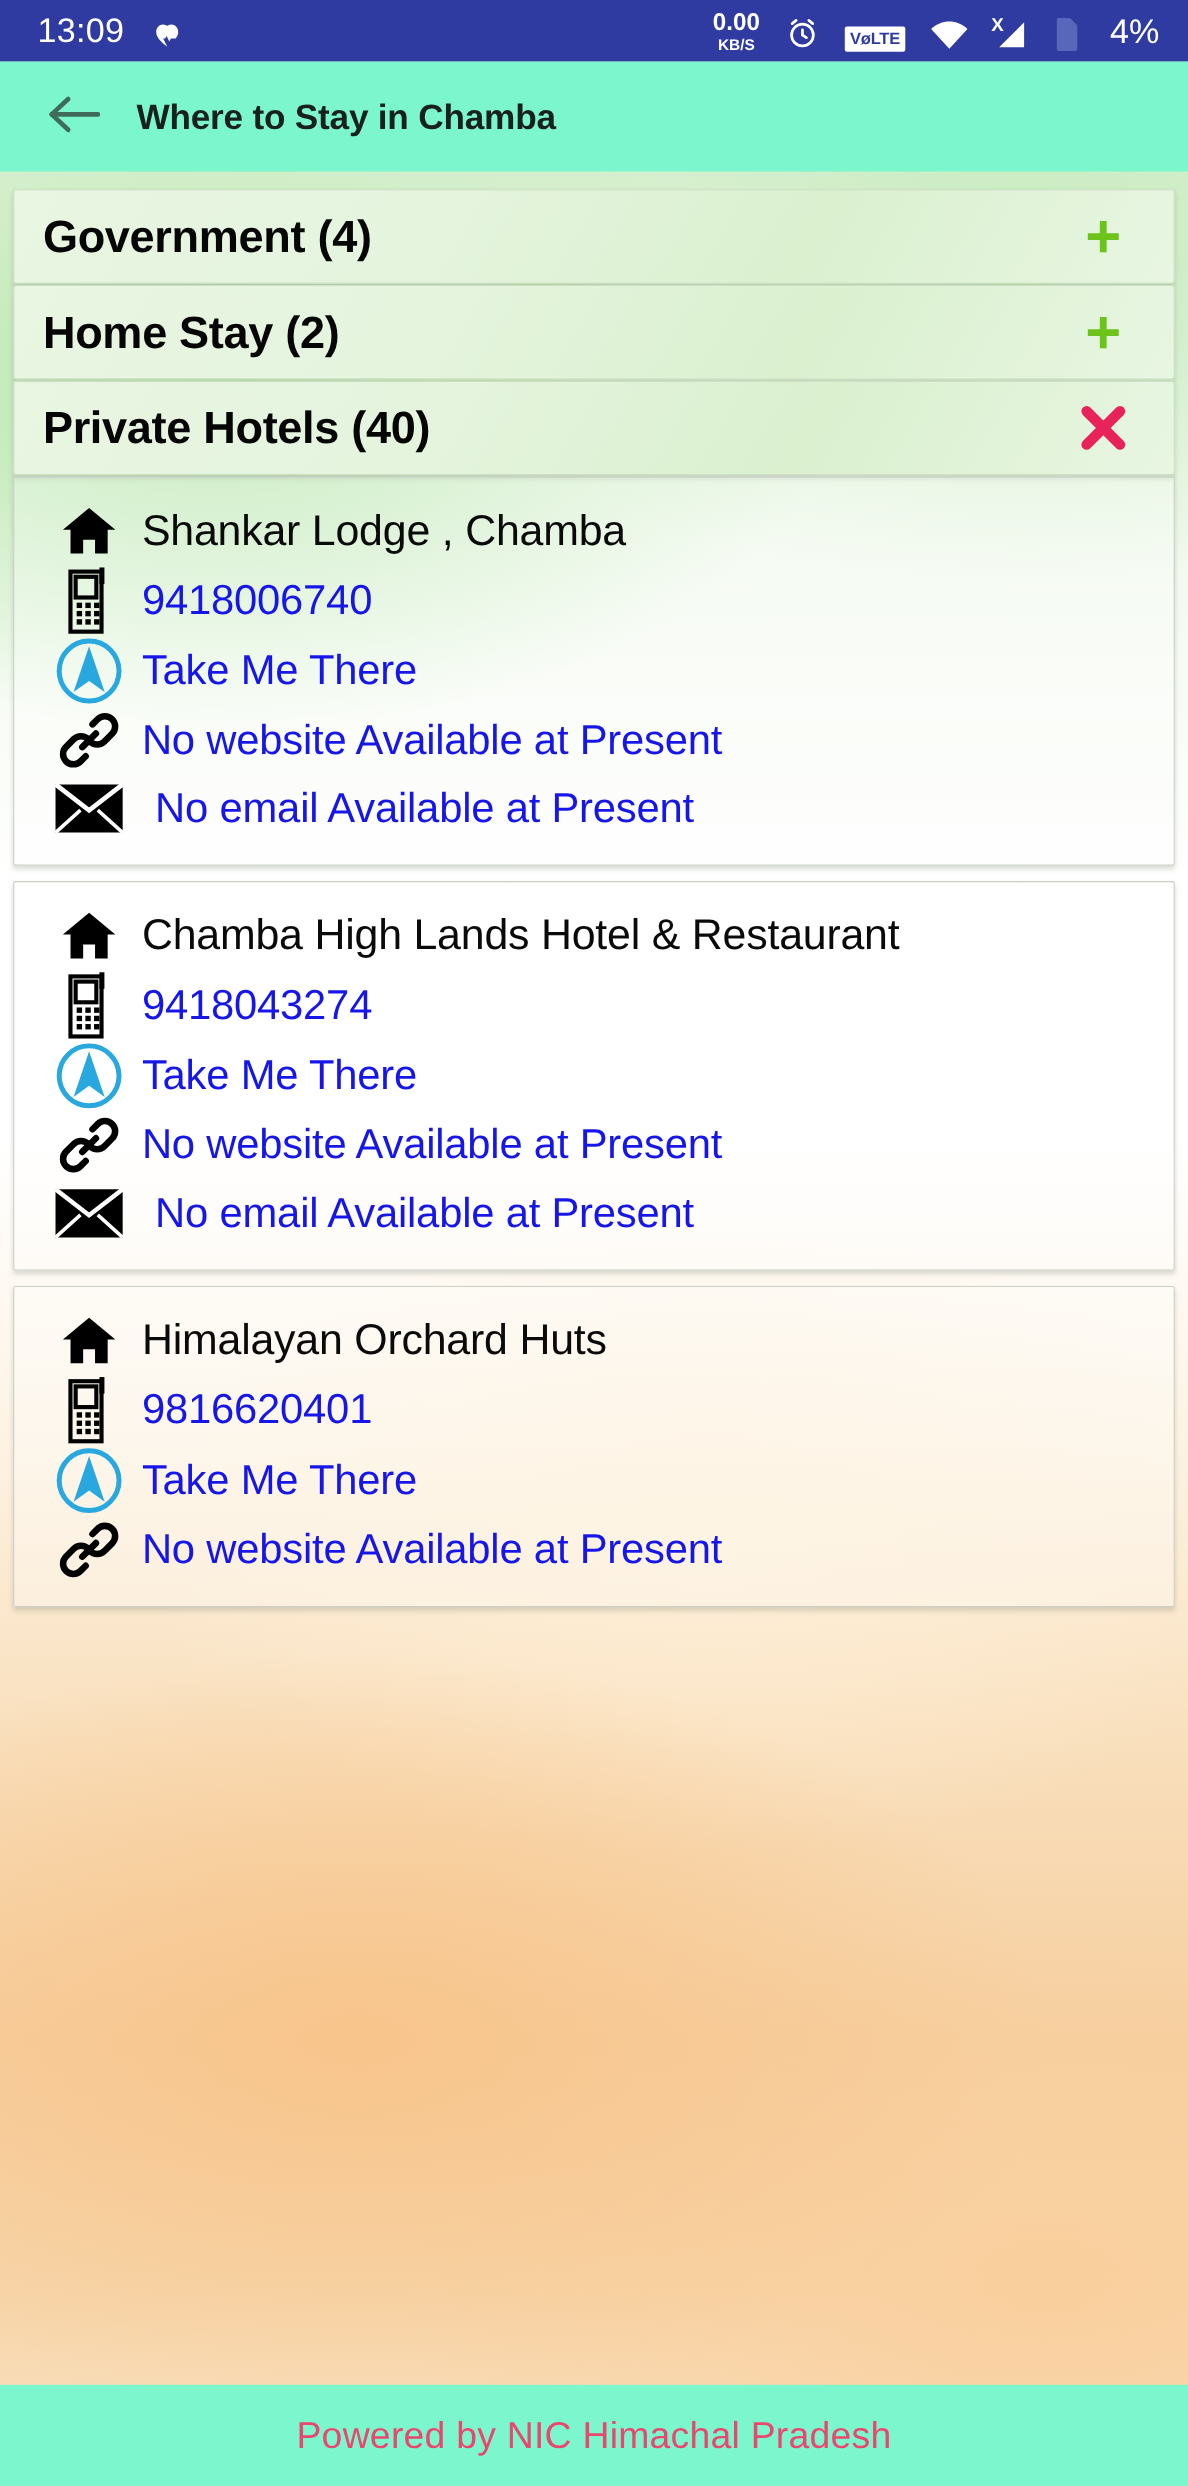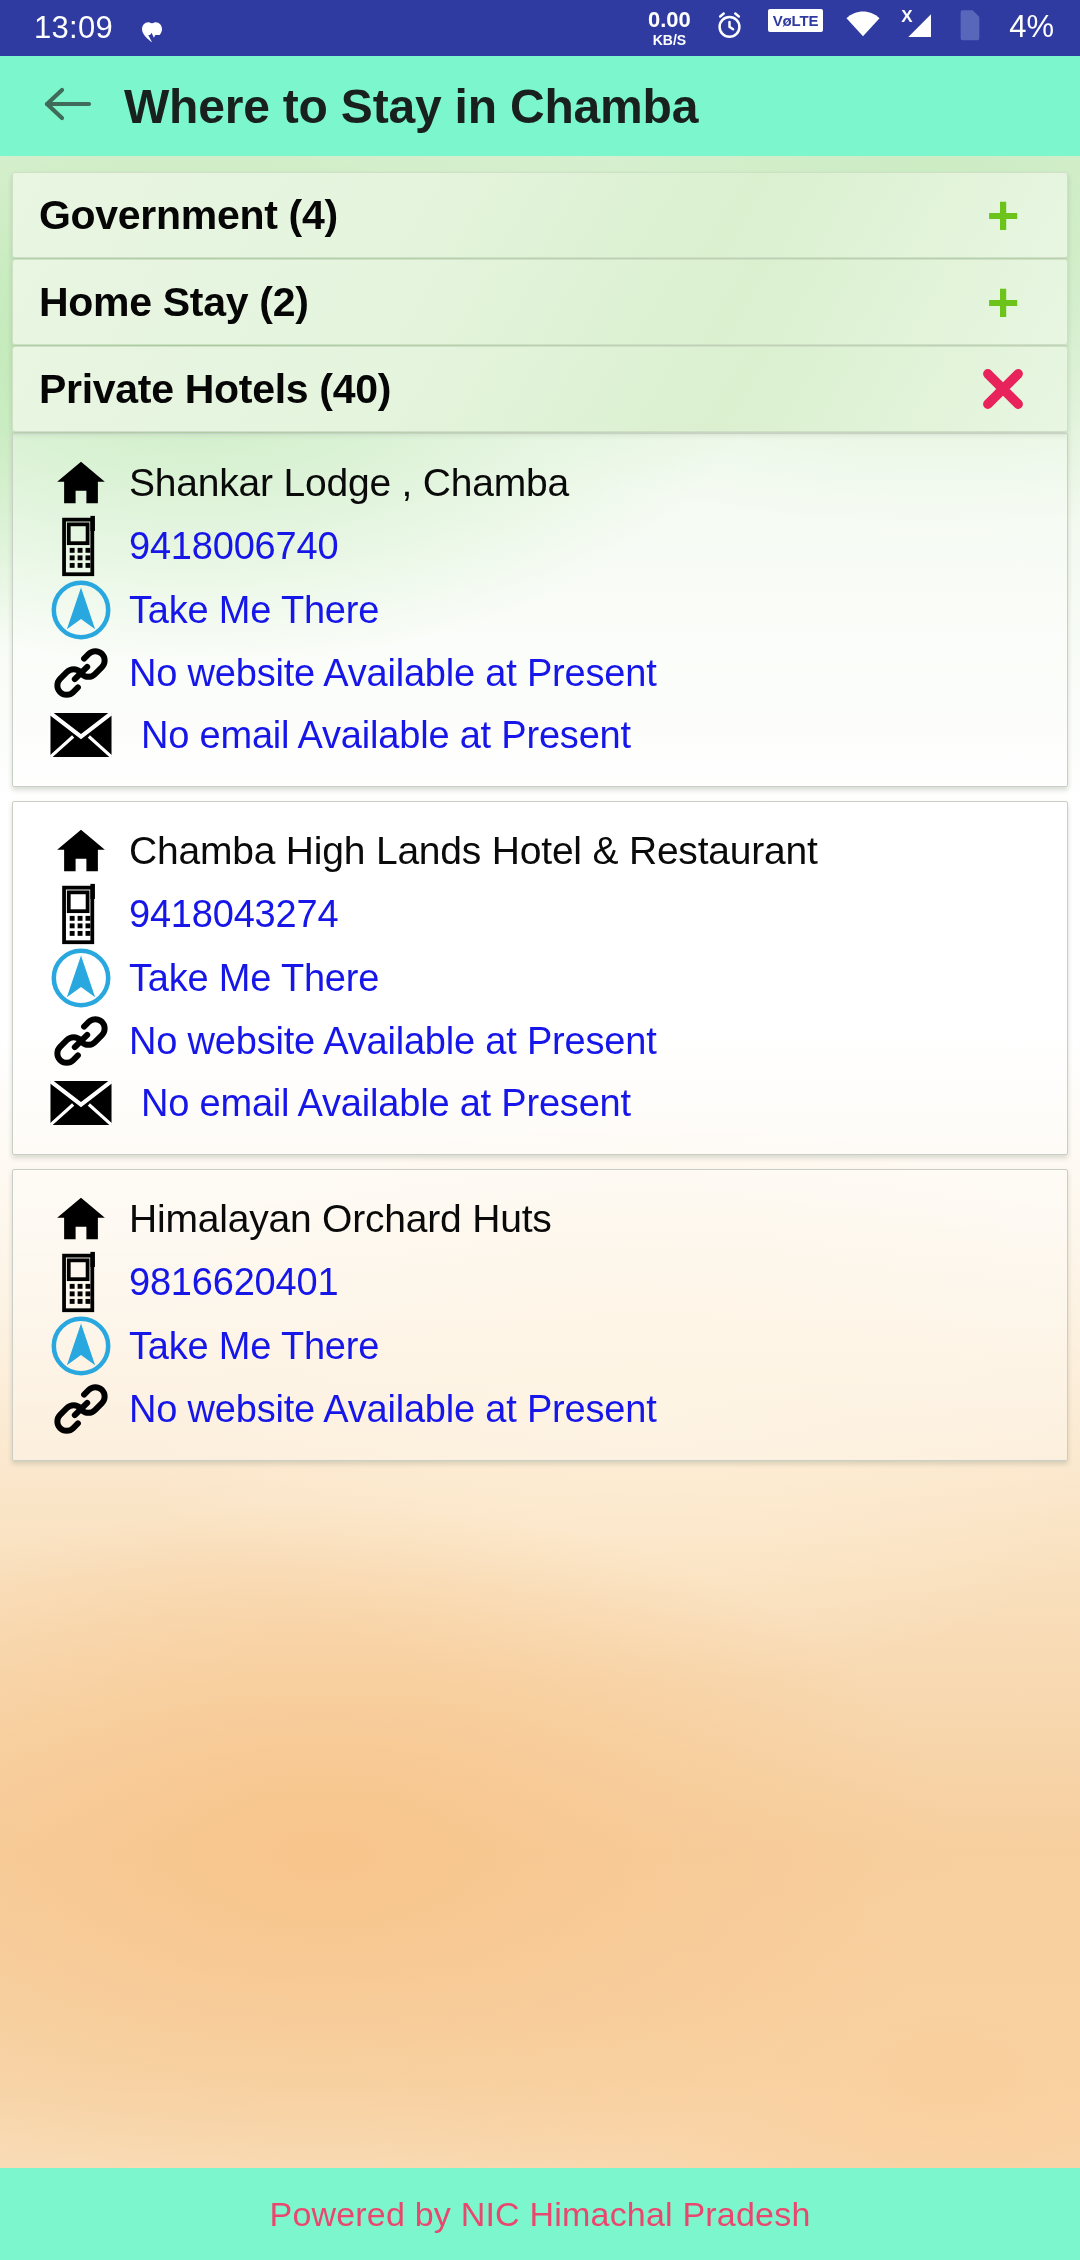--- a/index.html
+++ b/index.html
@@ -47,21 +47,21 @@
     flex: 0 0 56px;
     background: #2f3ba0;
     color: #ffffff;
     display: flex;
     align-items: center;
     padding: 0 26px 0 34px;
     font-size: 30px;
   }
   .sb-left { display: flex; align-items: flex-end; gap: 24px; }
   .sb-clock { font-size: 31px; letter-spacing: 0.3px; }
-  .sb-right { margin-left: auto; display: flex; align-items: flex-start; gap: 22px; }
+  .sb-right { margin-left: auto; display: flex; align-items: flex-end; gap: 22px; }
   .sb-kb { display: flex; flex-direction: column; align-items: center; line-height: 1; }
   .sb-kb .kb-n { font-size: 22px; font-weight: bold; }
   .sb-kb .kb-u { font-size: 14px; font-weight: bold; margin-top: 2px; }
   .sb-volte {
     background: #ffffff; color: #2f3ba0;
     font-size: 15px; font-weight: bold;
     padding: 3px 5px; border-radius: 2px;
     letter-spacing: -0.2px;
   }
   .sb-batt { font-size: 31px; margin-left: 4px; }
@@ -74,21 +74,21 @@
     display: flex;
     align-items: center;
     padding: 0 30px;
   }
   .back-btn {
     width: 74px; height: 74px;
     display: flex; align-items: center; justify-content: center;
     flex: 0 0 auto;
   }
   .appbar-title {
-    font-size: 48px;
+    font-size: 32px;
     font-weight: bold;
     color: #18211d;
     margin-left: 20px;
     letter-spacing: -0.2px;
   }
 
   
   .content {
     flex: 1 1 auto;
     padding: 16px 12px 0 12px;

